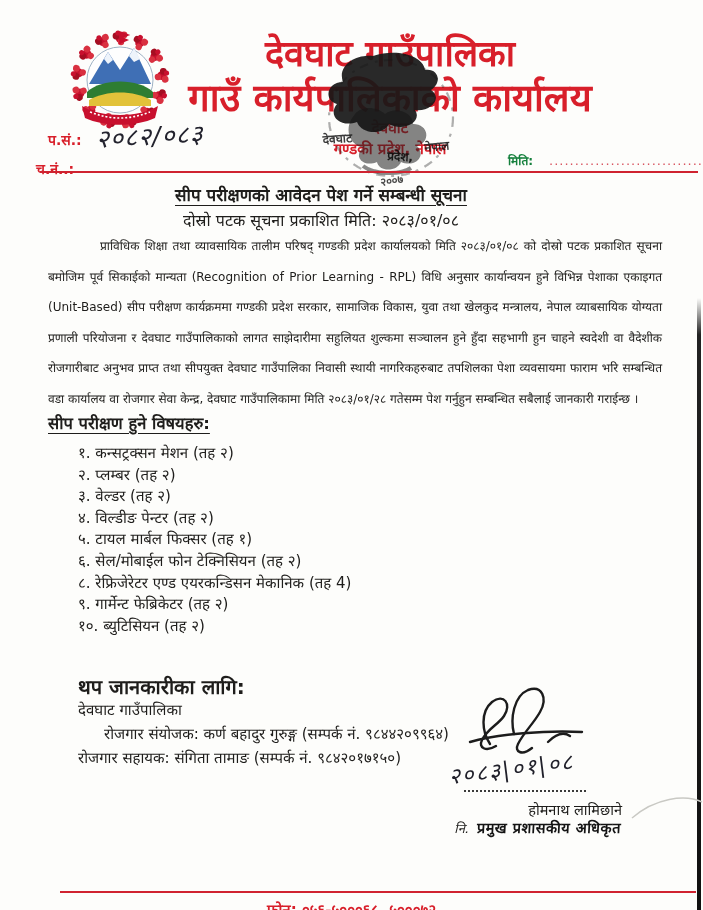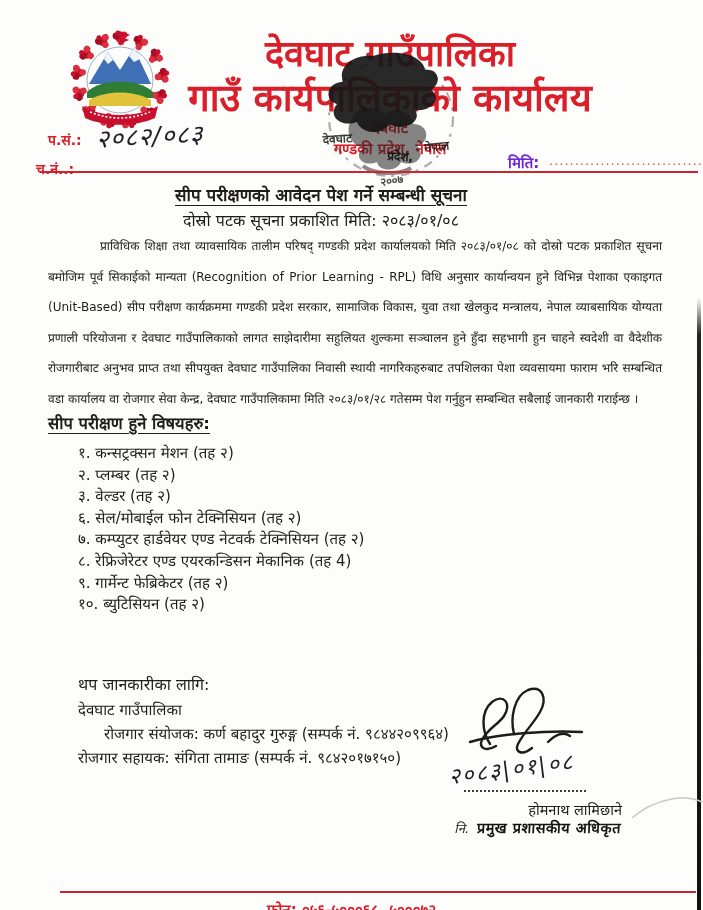--- a/index.html
+++ b/index.html
@@ -20,35 +20,35 @@
   .addr2{left:80px;top:138px;width:620px;text-align:center;
     font-size:15px;font-weight:bold;color:#d81f2a;}
   .emblem{left:56px;top:26px;width:128px;height:108px;}
   
   .stamp{left:303px;top:48px;width:175px;height:150px;pointer-events:none;}
   
   .ref-label{left:48px;top:130px;font-size:14px;font-weight:bold;color:#d81f2a;}
   .ref-value{left:96px;top:118px;font-size:25px;color:#23232e;
     font-style:italic;transform:rotate(-3deg);letter-spacing:1px;}
   .chalani-label{left:36px;top:159px;font-size:14px;font-weight:bold;color:#d81f2a;}
-  .date-label{left:508px;top:152px;font-size:15px;font-weight:bold;color:#6d28d9;}
+  .date-label{left:508px;top:152px;font-size:12px;font-weight:bold;color:#15803d;}
   .date-dots{left:549px;top:153px;font-size:13px;color:#d85560;letter-spacing:1px;}
   .head-rule{left:40px;top:171px;width:658px;height:2px;background:#cf2330;}
   
   .notice-title{left:0;top:183px;width:642px;text-align:center;
     font-size:17px;font-weight:bold;text-decoration:underline;text-underline-offset:4px;}
   .notice-sub{left:0;top:209px;width:642px;text-align:center;font-size:16px;}
   .body-par{left:48px;top:231px;width:614px;font-size:12px;line-height:30.5px;
     text-align:justify;text-indent:52px;}
   .subjects-head{left:48px;top:411px;font-size:16.5px;font-weight:bold;
     text-decoration:underline;text-underline-offset:4px;}
   .subject-list{left:78px;top:443px;width:480px;font-size:15px;line-height:21.6px;}
   .subject-list div{white-space:nowrap;}
   
-  .contact-head{left:78px;top:673px;font-size:16px;}
+  .contact-head{left:78px;top:673px;font-size:20px;font-weight:bold;}
   .contact-org{left:78px;top:699px;font-size:15px;}
   .contact-l1{left:78px;top:723px;font-size:15px;margin-left:26px;}
   .contact-l2{left:78px;top:747px;font-size:15px;}
   
   .sig-svg{left:452px;top:682px;width:165px;height:85px;}
   .sig-date{left:448px;top:750px;width:170px;font-size:22px;color:#20202a;
     font-style:italic;transform:rotate(-7deg);letter-spacing:2px;}
   .sig-dots{left:464px;top:780px;width:122px;border-bottom:2px dotted #3a3a3a;height:10px;}
   .sig-name{left:452px;top:799px;width:170px;text-align:right;font-size:14.5px;}
   .sig-desig{left:440px;top:817px;width:195px;text-align:center;font-size:14.5px;}
@@ -138,22 +138,23 @@
 
 <div class="abs notice-title">सीप परीक्षणको आवेदन पेश गर्ने सम्बन्धी सूचना</div>
 <div class="abs notice-sub">दोस्रो पटक सूचना प्रकाशित मिति: २०८३/०१/०८</div>
 <div class="abs body-par">प्राविधिक शिक्षा तथा व्यावसायिक तालीम परिषद् गण्डकी प्रदेश कार्यालयको मिति २०८३/०१/०८ को दोस्रो पटक प्रकाशित सूचना बमोजिम पूर्व सिकाईको मान्यता (Recognition of Prior Learning - RPL) विधि अनुसार कार्यान्वयन हुने विभिन्न पेशाका एकाइगत (Unit-Based) सीप परीक्षण कार्यक्रममा गण्डकी प्रदेश सरकार, सामाजिक विकास, युवा तथा खेलकुद मन्त्रालय, नेपाल व्याबसायिक योग्यता प्रणाली परियोजना र देवघाट गाउँपालिकाको लागत साझेदारीमा सहुलियत शुल्कमा सञ्चालन हुने हुँदा सहभागी हुन चाहने स्वदेशी वा वैदेशीक रोजगारीबाट अनुभव प्राप्त तथा सीपयुक्त देवघाट गाउँपालिका निवासी स्थायी नागरिकहरुबाट तपशिलका पेशा व्यवसायमा फाराम भरि सम्बन्धित वडा कार्यालय वा रोजगार सेवा केन्द्र, देवघाट गाउँपालिकामा मिति २०८३/०१/२८ गतेसम्म पेश गर्नुहुन सम्बन्धित सबैलाई जानकारी गराईन्छ ।</div>
 
 <div class="abs subjects-head">सीप परीक्षण हुने विषयहरु:</div>
 <div class="abs subject-list">
     <div>१. कन्सट्रक्सन मेशन (तह २)</div>
     <div>२. प्लम्बर (तह २)</div>
     <div>३. वेल्डर (तह २)</div>
+    <div>४. विल्डीङ पेन्टर (तह २)</div>
+    <div>५. टायल मार्बल फिक्सर (तह १)</div>
     <div>६. सेल/मोबाईल फोन टेक्निसियन (तह २)</div>
-    <div>७. कम्प्युटर हार्डवेयर एण्ड नेटवर्क टेक्निसियन (तह २)</div>
     <div>८. रेफ्रिजेरेटर एण्ड एयरकन्डिसन मेकानिक (तह 4)</div>
     <div>९. गार्मेन्ट फेब्रिकेटर (तह २)</div>
     <div>१०. ब्युटिसियन (तह २)</div>
   </div>
 
 <div class="abs contact-head">थप जानकारीका लागि:</div>
 <div class="abs contact-org">देवघाट गाउँपालिका</div>
 <div class="abs contact-l1">रोजगार संयोजक: कर्ण बहादुर गुरुङ्ग (सम्पर्क नं. ९८४४२०९९६४)</div>
 <div class="abs contact-l2">रोजगार सहायक: संगिता तामाङ (सम्पर्क नं. ९८४२०१७१५०)</div>
 

